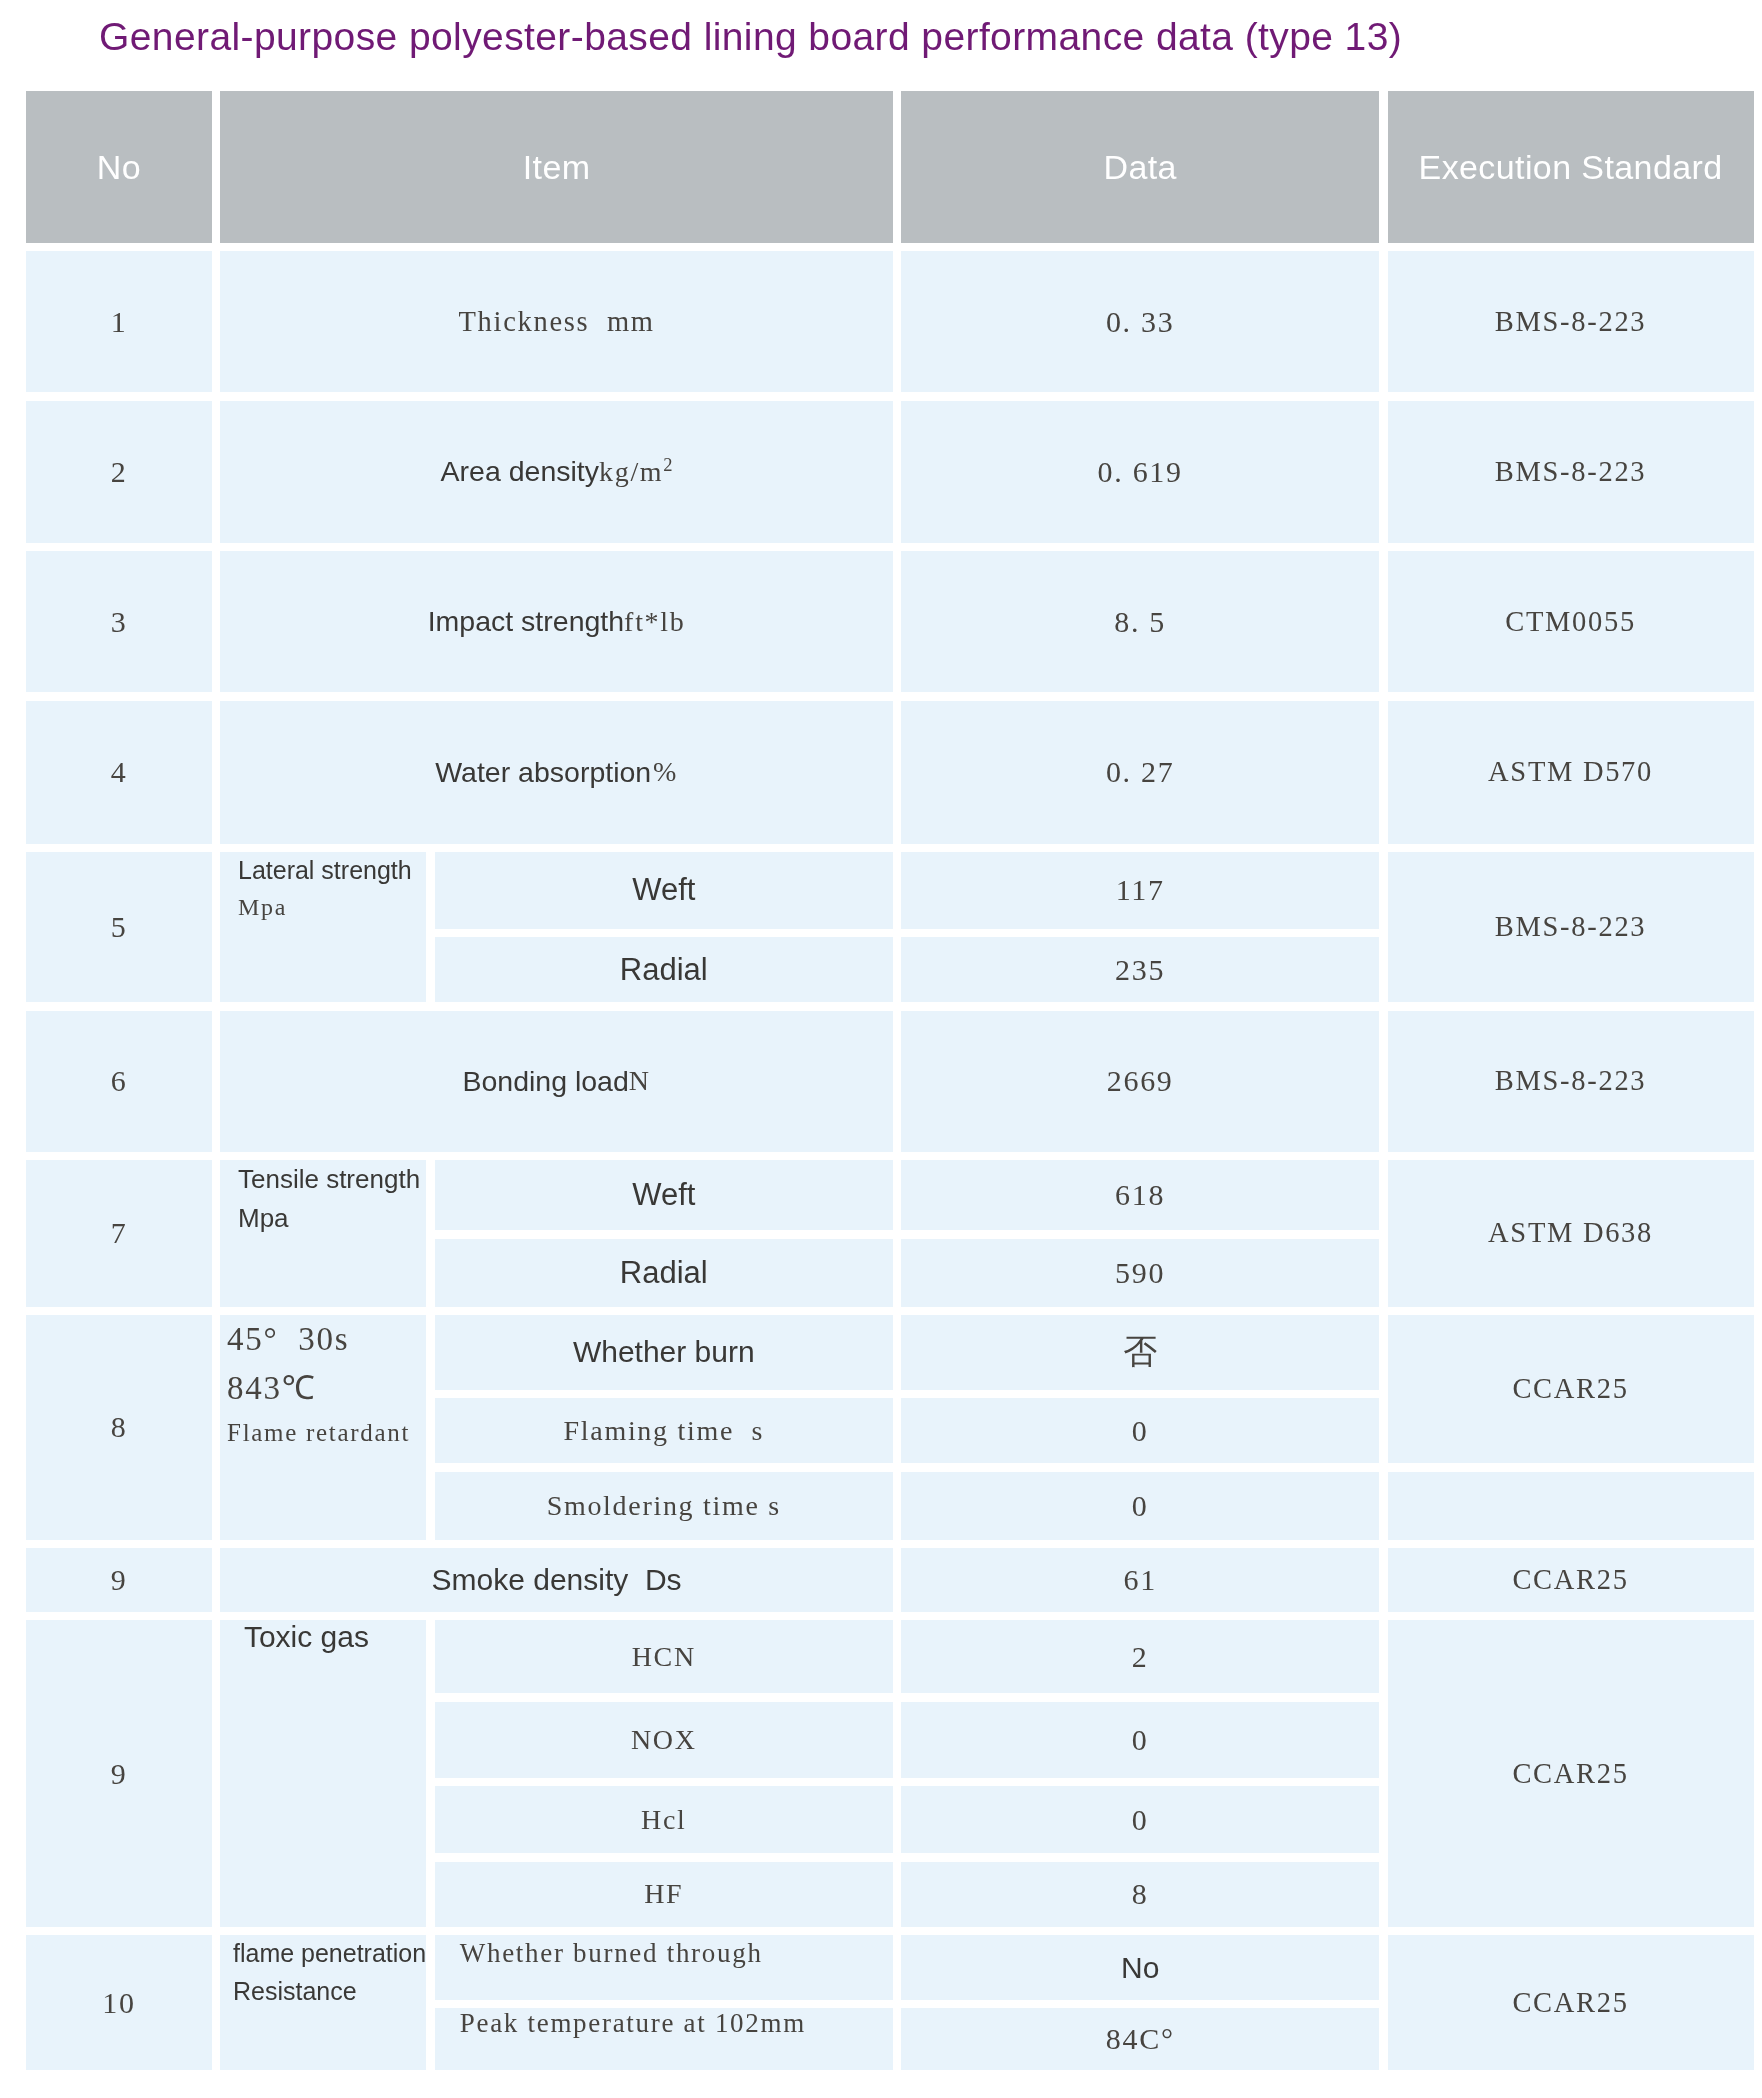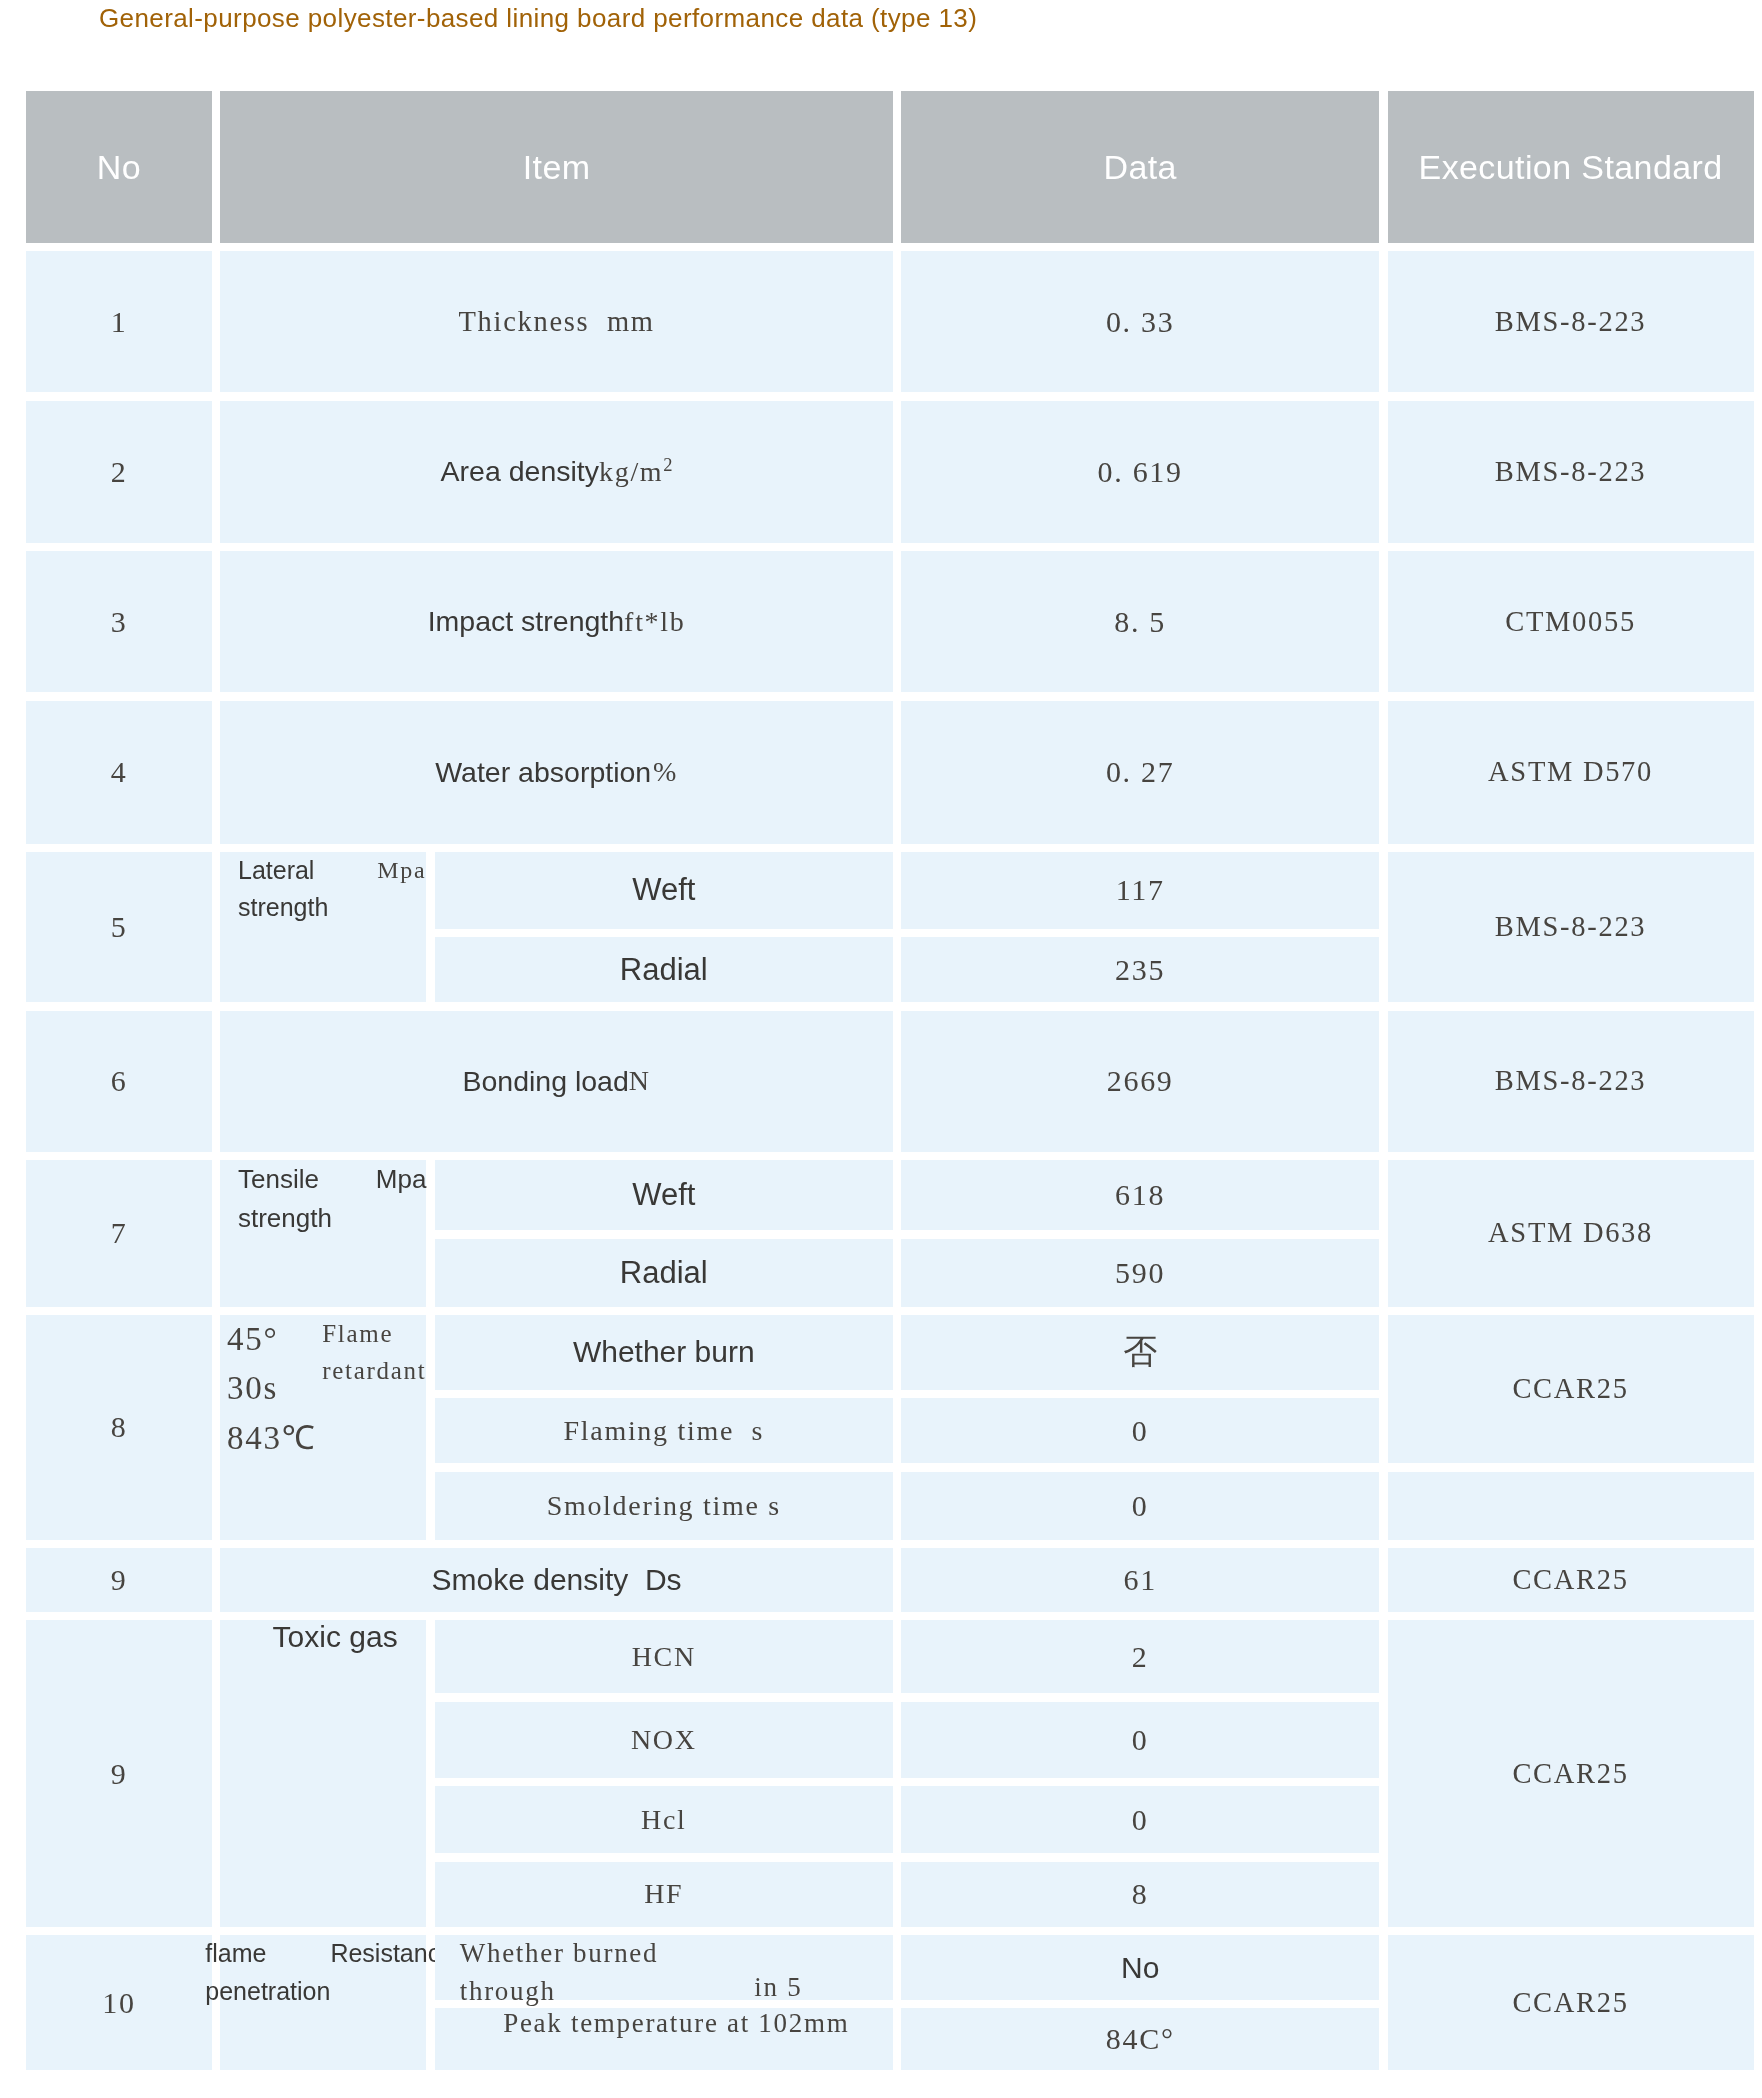--- a/index.html
+++ b/index.html
@@ -9,22 +9,22 @@
     --text-dark:#393836;
     --text-serif:#474440;
   }
   *{box-sizing:border-box;}
   html,body{margin:0;padding:0;}
   body{
     width:1762px;height:2099px;position:relative;background:#ffffff;
     font-family:"Liberation Sans",sans-serif;
   }
   .page-title{
-    position:absolute;left:99px;top:3px;
-    font-size:26px;letter-spacing:0.4px;color:#a16207;
+    position:absolute;left:99px;top:15px;
+    font-size:39px;letter-spacing:0.4px;color:#701a75;
     font-family:"Liberation Sans",sans-serif;font-weight:500;
     white-space:pre;
   }
   .ptable{
     position:absolute;left:26px;top:91px;
     display:grid;
     grid-template-columns:186px 206px 458px 478px 366px;
     grid-template-rows:152px 141px 142px 141px 143px 77px 65px 141px 70px 68px 75px 65px 68px 64px 73px 76px 67px 65px 65px 62px;
     gap:8.4px;
     background:#ffffff;
@@ -48,21 +48,21 @@
   }
   .sans{font-family:"Liberation Sans",sans-serif;}
   .val{font-size:30px;}
   .cjk{font-size:34px;letter-spacing:0;}
   .unit{font-size:28px;}
   .unit sup{font-size:18.5px;letter-spacing:0;}
   .std{font-size:28.5px;}
   .subsans{font-size:31px;}
   .subserif{font-size:28px;}
   .stack{
-    flex-direction:row;align-items:flex-start;justify-content:center;
+    flex-direction:column;align-items:flex-start;justify-content:flex-start;
   }
   .pad8{padding-left:6.7px;}
   .pad15{padding-left:12.6px;}
   .pad21{padding-left:17.6px;}
   .pad28{padding-left:23.5px;}
   .pad30{padding-left:25px;}
   .lh{line-height:1.5;}
   .label-main{font-size:25px;}
   .label-unit{font-size:24px;}
   .toxic-label{font-size:30px;}

